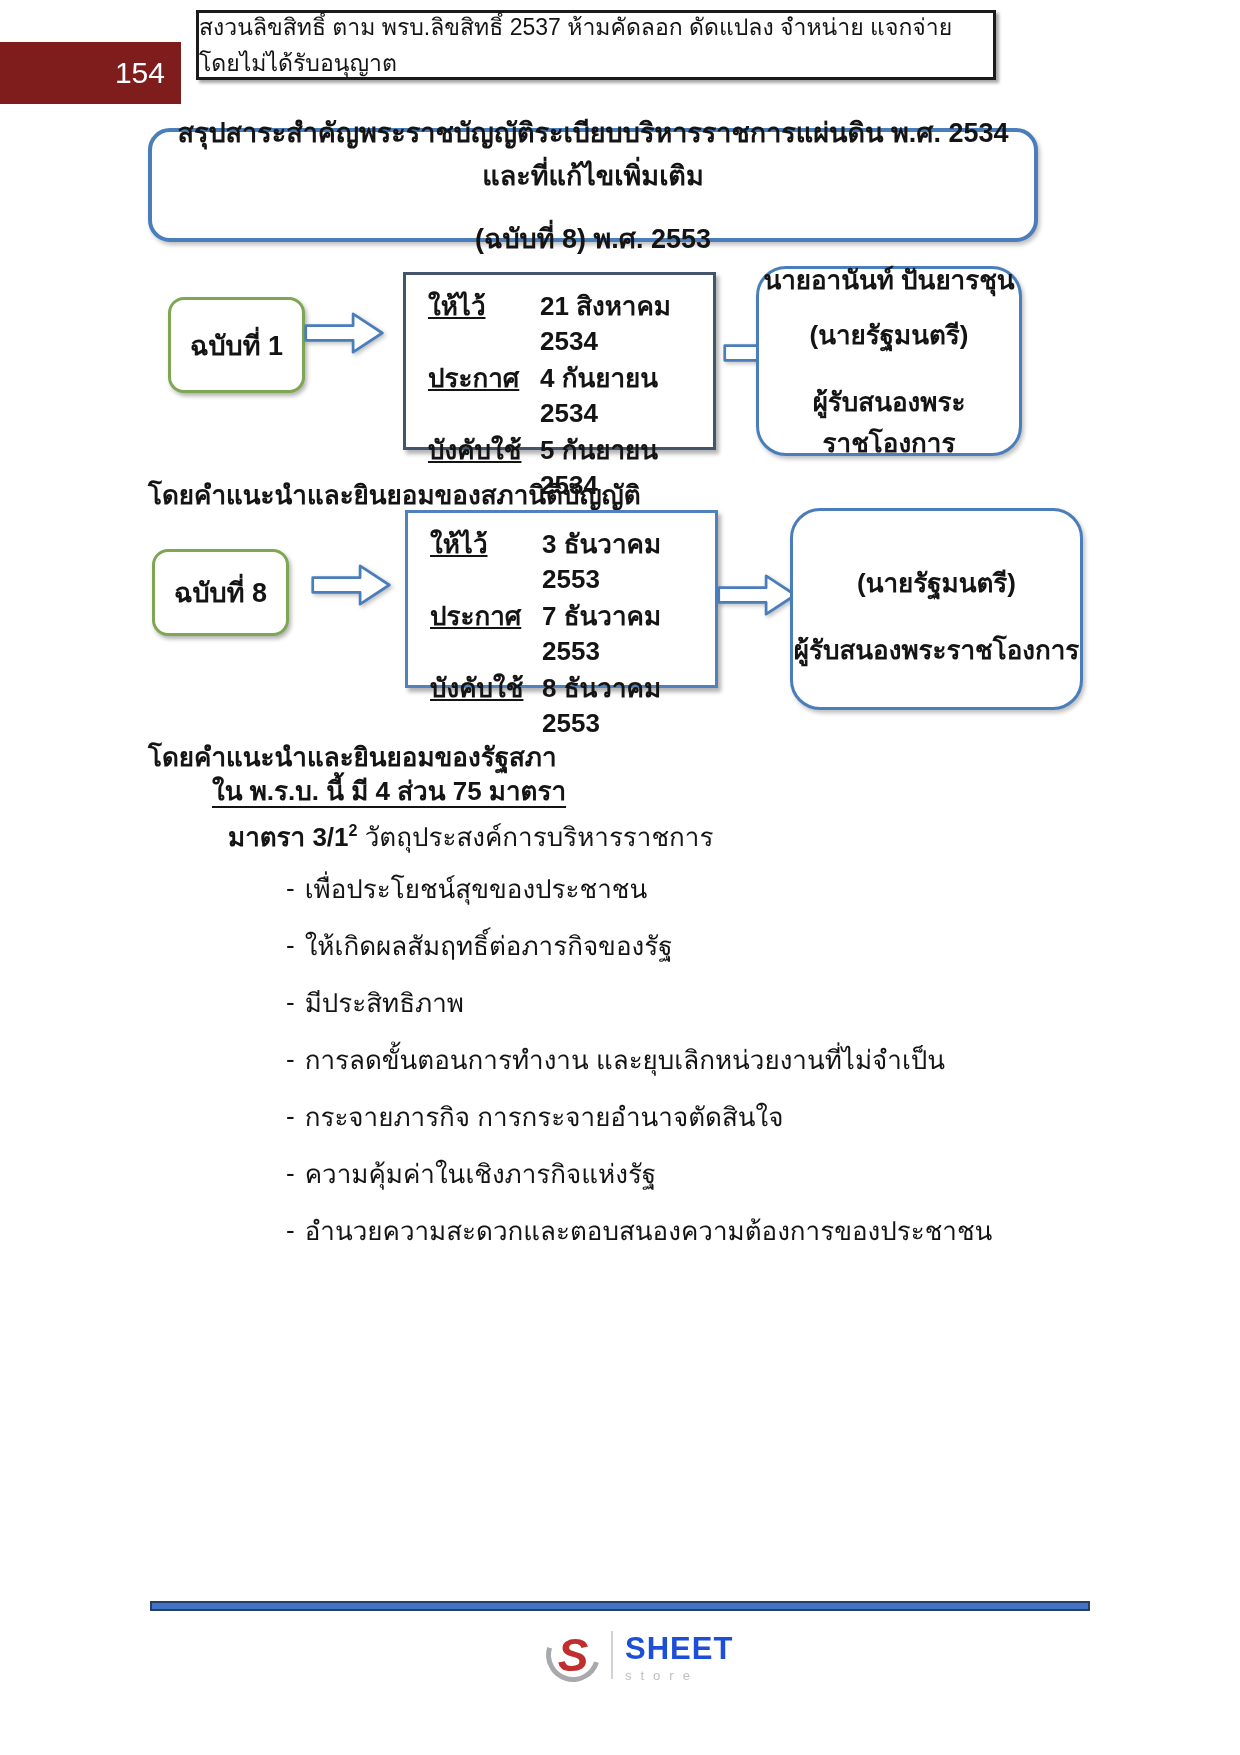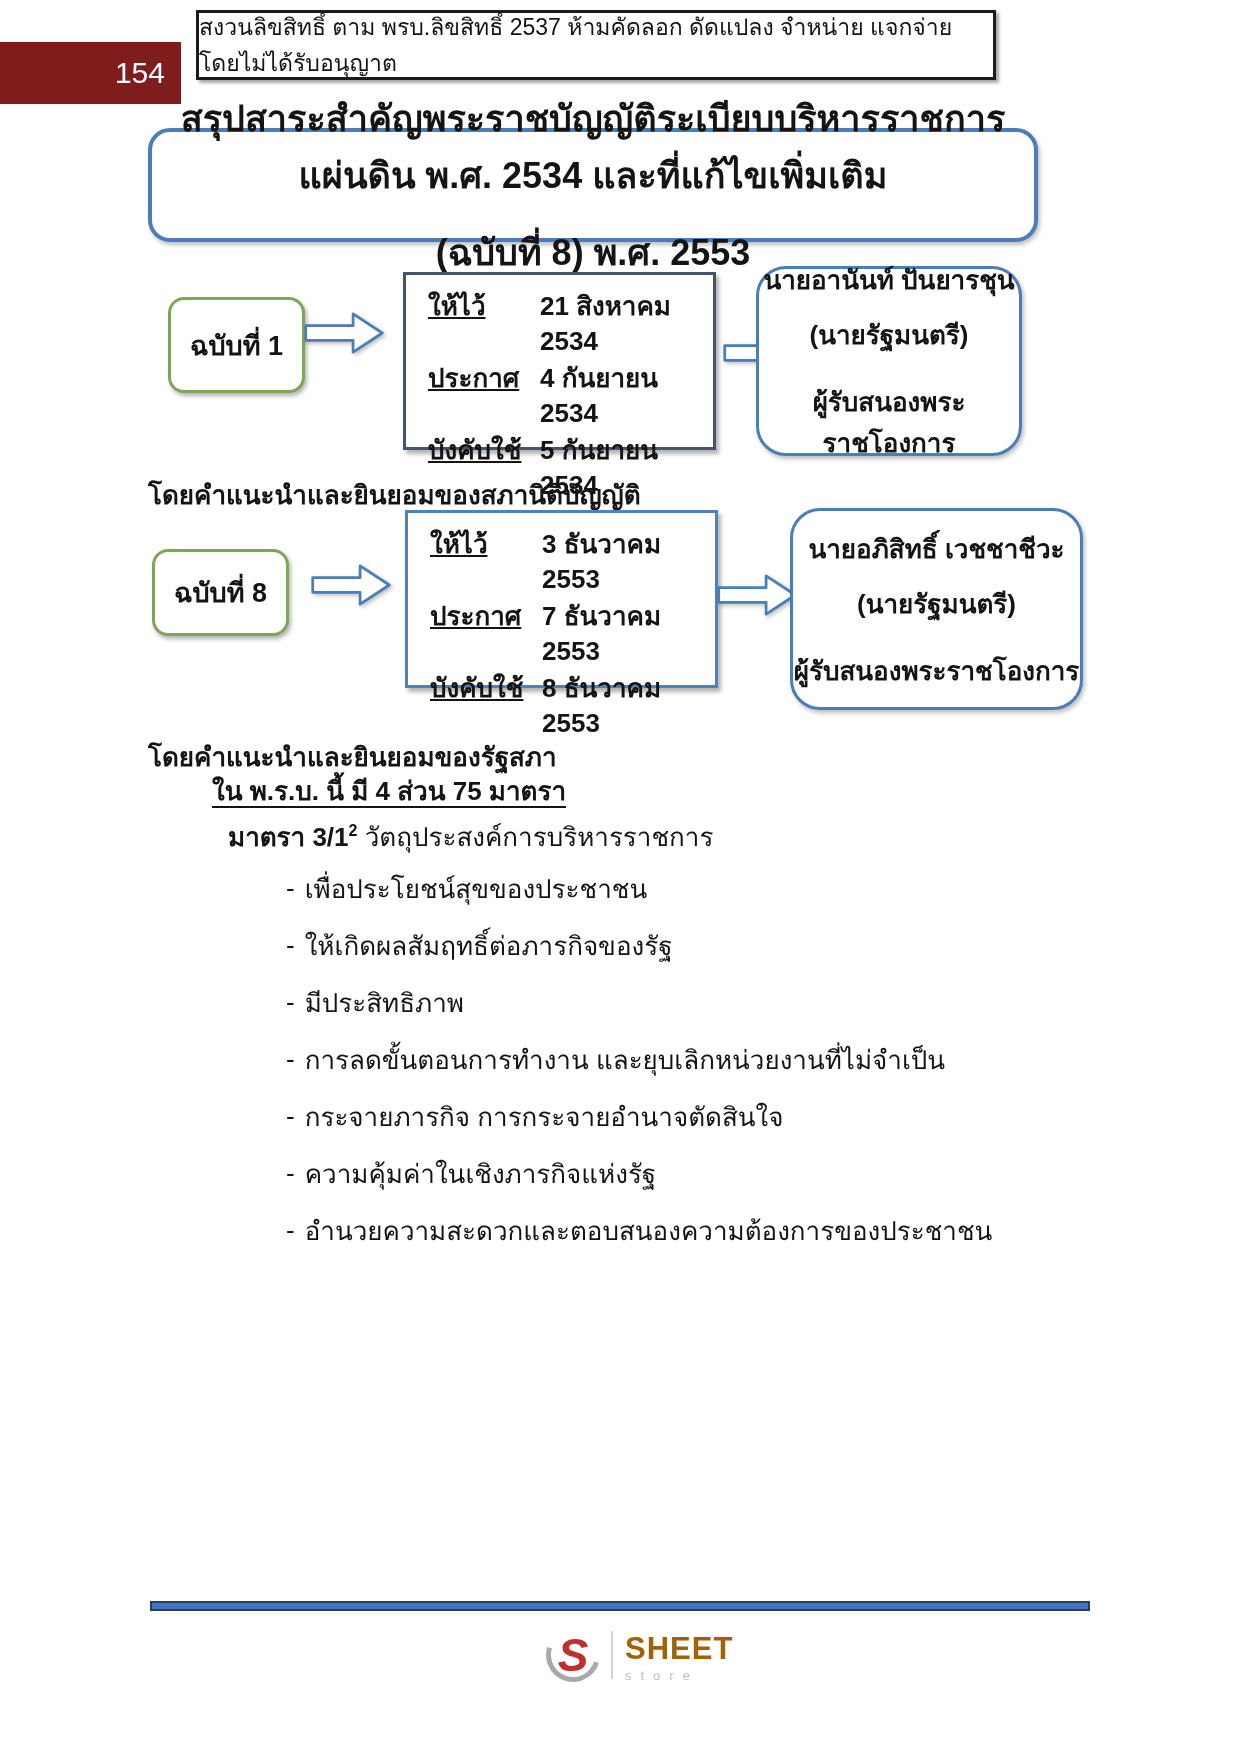--- a/index.html
+++ b/index.html
@@ -14,21 +14,21 @@
 
   
   .copyright-box { left:196px; top:10px; width:800px; height:70px; background:#ffffff;
     border:3px solid #1b1b1b; box-shadow:3px 3px 3px rgba(0,0,0,0.35);
     display:flex; align-items:center; justify-content:center; font-size:23px; }
 
   
   .title-box { left:148px; top:128px; width:890px; height:114px; background:#ffffff;
     border:4px solid #4a7ebb; border-radius:22px; box-shadow:2px 3px 4px rgba(0,0,0,0.25);
     display:flex; flex-direction:column; align-items:center; justify-content:center;
-    gap:20px; font-weight:bold; font-size:36px; text-align:center; padding:0 20px; }
+    gap:20px; font-weight:bold; font-size:27px; text-align:center; padding:0 20px; }
 
   
   .edition-box { background:#ffffff; border:3px solid #7ea653; border-radius:16px;
     box-shadow:2px 3px 4px rgba(0,0,0,0.30); display:flex; align-items:center; justify-content:center;
     font-size:27px; font-weight:600; }
   #edition-1 { left:168px; top:297px; width:137px; height:96px; }
   #edition-2 { left:152px; top:549px; width:137px; height:87px; }
 
   
   .date-box { background:#ffffff; box-shadow:3px 4px 4px rgba(0,0,0,0.30);
@@ -72,21 +72,21 @@
   .footer-bar { left:150px; top:1601px; width:940px; height:10px;
     background:#4472c4; border:2px solid #254061; }
   .logo { left:545px; top:1627px; display:flex; align-items:flex-start; }
   .logo-icon { position:relative; width:56px; height:56px; flex:none; }
   .logo-arc { position:absolute; inset:1px; border:5px solid transparent;
     border-bottom-color:#a7a9ac; border-left-color:#a7a9ac; border-radius:50%;
     transform:rotate(-28deg); }
   .logo-s { position:absolute; inset:0; display:flex; align-items:center; justify-content:center;
     font-size:46px; font-weight:bold; font-style:italic; color:#c02e2e; line-height:1; }
   .logo-divider { width:2px; height:48px; background:#d1d3d4; margin:4px 12px 0 10px; }
-  .logo-name { font-size:31px; font-weight:bold; color:#a16207; letter-spacing:1px; line-height:1; margin-top:6px; }
+  .logo-name { font-size:31px; font-weight:bold; color:#1d4ed8; letter-spacing:1px; line-height:1; margin-top:6px; }
   .logo-sub { font-size:13px; color:#bcbec0; letter-spacing:9px; margin-top:4px; }
 </style>
 </head>
 <body>
 
 <div class="page">
 
   <div class="abs pageno-box">
     <span>154</span>
   </div>
@@ -156,21 +156,20 @@
       <span class="date-label">บังคับใช้</span>
       <span class="date-value">8 ธันวาคม 2553</span>
     </div>
   </div>
 
   <svg class="abs arrow" id="arrow-2b" viewBox="0 0 90 50">
     <polygon points="3,17 55,17 55,4 87,25 55,46 55,33 3,33" fill="#ffffff" stroke="#4a7ebb" stroke-width="3" stroke-linejoin="round"></polygon>
   </svg>
 
   <div class="abs signer-box" id="signer-2">
-    <div class="signer-name">นายอภิสิทธิ์  เวชชาชีวะ</div>
     <div class="signer-title">(นายรัฐมนตรี)</div>
     <div class="signer-role">ผู้รับสนองพระราชโองการ</div>
   </div>
 
   <div class="abs note" id="note-2">โดยคำแนะนำและยินยอมของรัฐสภา</div>
 
   <div class="abs content-heading">ใน พ.ร.บ. นี้ มี 4 ส่วน 75 มาตรา</div>
 
   <div class="abs section-line">
     <span class="section-label">มาตรา 3/1</span><sup>2</sup><span> วัตถุประสงค์การบริหารราชการ</span>

